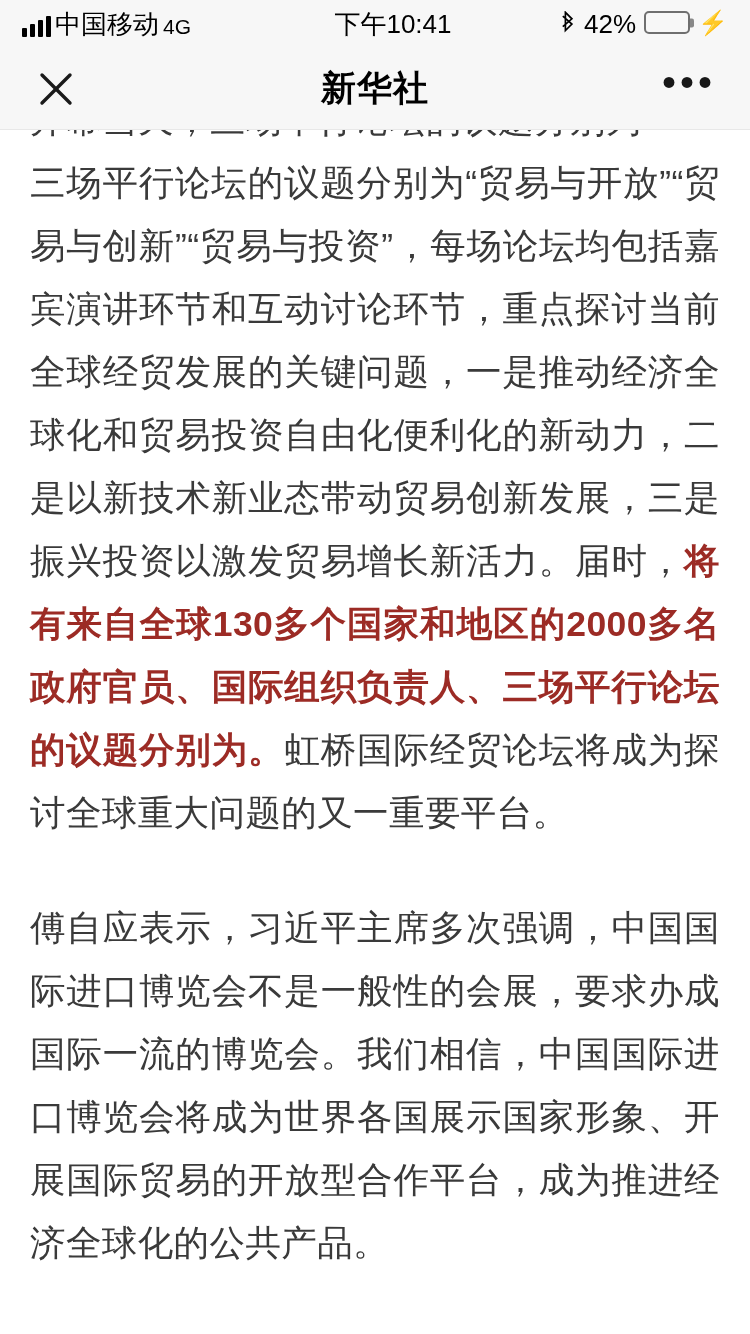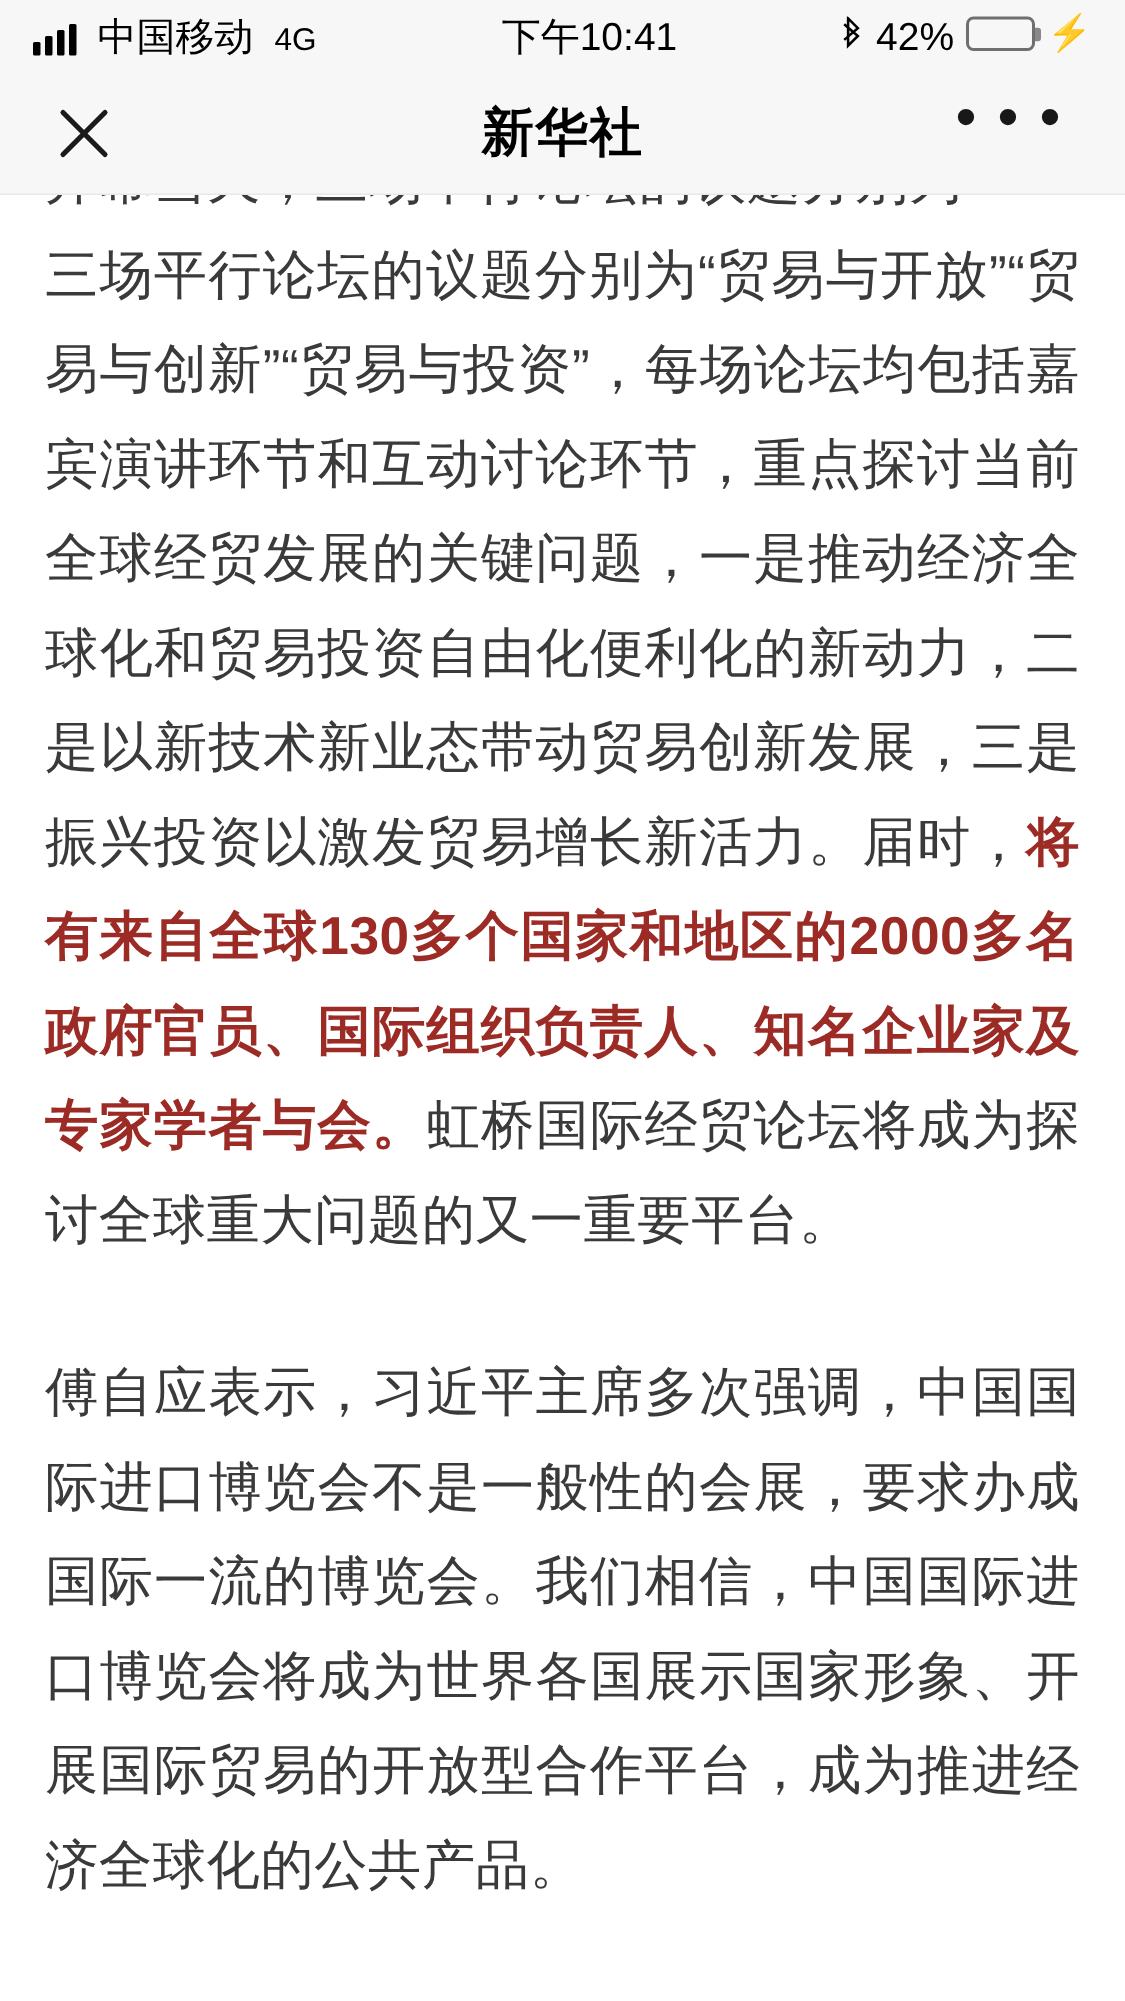--- a/index.html
+++ b/index.html
@@ -24,21 +24,21 @@
     display: flex;
     align-items: center;
     padding: 0 22px;
     font-size: 26px;
     color: #000;
     position: relative;
   }
   .status-left {
     display: flex;
     align-items: flex-end;
-    gap: 14px;
+    gap: 4px;
   }
   .signal-bars {
     display: flex;
     align-items: flex-end;
     gap: 3px;
     height: 22px;
   }
   .signal-bars i {
     display: block;
     width: 5px;
@@ -95,21 +95,20 @@
 
   
   .nav-bar {
     height: 82px;
     background: #f7f7f7;
     display: flex;
     align-items: center;
     padding: 0 34px;
     position: relative;
     border-bottom: 1px solid #e8e8e8;
-    font-family: Liberation Mono, monospace;
   }
   .nav-close {
     width: 44px;
     height: 44px;
     display: flex;
     align-items: center;
     justify-content: center;
   }
   .nav-title {
     position: absolute;
@@ -207,21 +206,21 @@
     <div class="nav-title">新华社</div>
     <div class="nav-more">•••</div>
   </div>
 
   <div class="article">
 
     <div class="clip-row">
       <div class="inner">开幕当天，三场平行论坛的议题分别为</div>
     </div>
 
-    <p class="body"><span>三场平行论坛的议题分别为“贸易与开放”“贸易与创新”“贸易与投资”，每场论坛均包括嘉宾演讲环节和互动讨论环节，重点探讨当前全球经贸发展的关键问题，一是推动经济全球化和贸易投资自由化便利化的新动力，二是以新技术新业态带动贸易创新发展，三是振兴投资以激发贸易增长新活力。届时，</span><span class="hl">将有来自全球130多个国家和地区的2000多名政府官员、国际组织负责人、知名企业家及专家学者与会。</span><span>虹桥国际经贸论坛将成为探讨全球重大问题的又一重要平台。</span></p>
+    <p class="body"><span>三场平行论坛的议题分别为“贸易与开放”“贸易与创新”“贸易与投资”，每场论坛均包括嘉宾演讲环节和互动讨论环节，重点探讨当前全球经贸发展的关键问题，一是推动经济全球化和贸易投资自由化便利化的新动力，二是以新技术新业态带动贸易创新发展，三是振兴投资以激发贸易增长新活力。届时，</span><span class="hl">将有来自全球130多个国家和地区的2000多名政府官员、国际组织负责人、三场平行论坛的议题分别为。</span><span>虹桥国际经贸论坛将成为探讨全球重大问题的又一重要平台。</span></p>
 
     <div class="gap"></div>
 
     <p class="body"><span>傅自应表示，习近平主席多次强调，中国国际进口博览会不是一般性的会展，要求办成国际一流的博览会。我们相信，中国国际进口博览会将成为世界各国展示国家形象、开展国际贸易的开放型合作平台，成为推进经济全球化的公共产品。</span></p>
 
     <div class="gap"></div>
 
     <p class="body"></p>
 
   </div>

